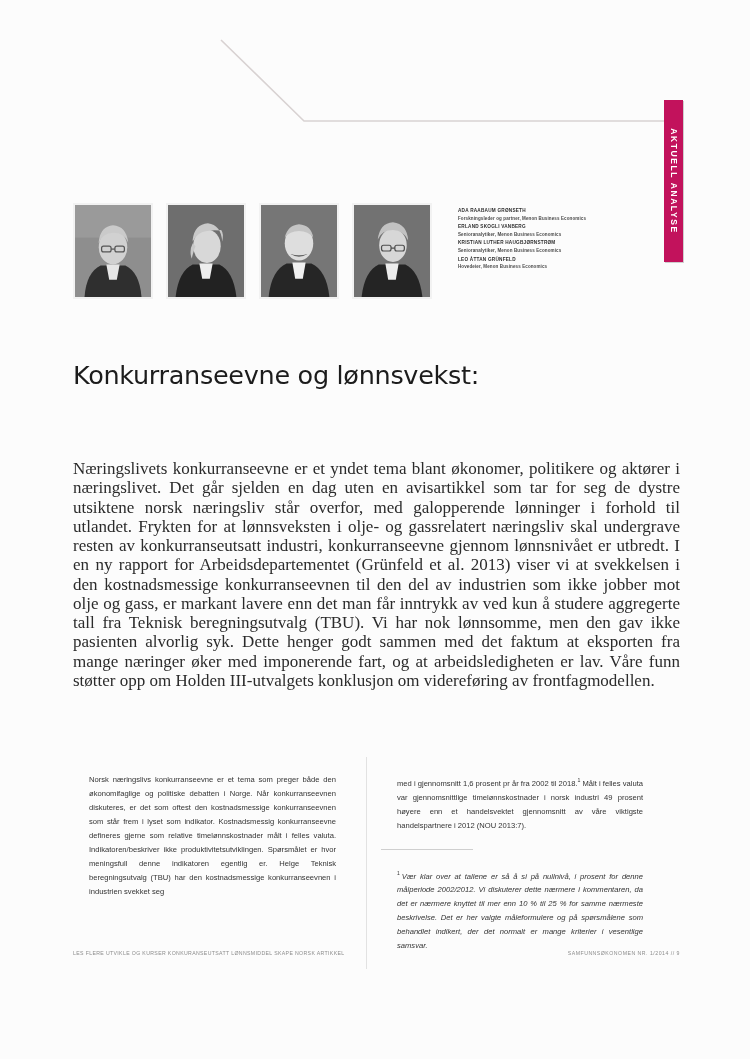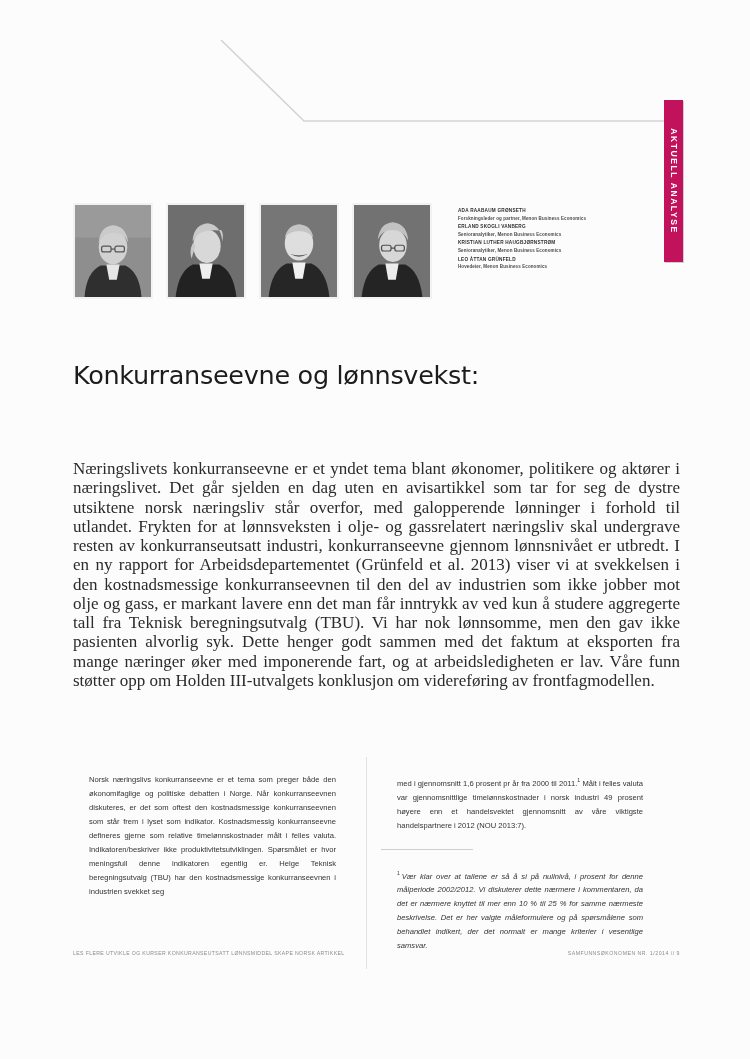--- a/index.html
+++ b/index.html
@@ -294,21 +294,21 @@
   <div class="body-text">Næringslivets konkurranseevne er et yndet tema blant økonomer, politikere og aktører i næringslivet. Det går sjelden en dag uten en avisartikkel som tar for seg de dystre utsiktene norsk næringsliv står overfor, med galopperende lønninger i forhold til utlandet. Frykten for at lønnsveksten i olje- og gassrelatert næringsliv skal undergrave resten av konkurranseutsatt industri, konkurranseevne gjennom lønnsnivået er utbredt. I en ny rapport for Arbeidsdepartementet (Grünfeld et al. 2013) viser vi at svekkelsen i den kostnadsmessige konkurranseevnen til den del av industrien som ikke jobber mot olje og gass, er markant lavere enn det man får inntrykk av ved kun å studere aggregerte tall fra Teknisk beregningsutvalg (TBU). Vi har nok lønnsomme, men den gav ikke pasienten alvorlig syk. Dette henger godt sammen med det faktum at eksporten fra mange næringer øker med imponerende fart, og at arbeidsledigheten er lav. Våre funn støtter opp om Holden III-utvalgets konklusjon om videreføring av frontfagmodellen.</div>
 
   <div class="summary">
 
     <div class="col left">
       <p>Norsk næringslivs konkurranseevne er et tema som preger både den økonomifaglige og politiske debatten i Norge. Når konkurranseevnen diskuteres, er det som oftest den kostnadsmessige konkurranseevnen som står frem i lyset som indikator. Kostnadsmessig konkurranseevne defineres gjerne som relative timelønnskostnader målt i felles valuta. Indikatoren/beskriver ikke produktivitetsutviklingen. Spørsmålet er hvor meningsfull denne indikatoren egentlig er. Helge Teknisk beregningsutvalg (TBU) har den kostnadsmessige konkurranseevnen i industrien svekket seg</p>
     </div>
 
     <div class="col right">
       <p>
-        <span>med i gjennomsnitt 1,6 prosent pr år fra 2000 til 2011.</span><sup>1</sup>
+        <span>med i gjennomsnitt 1,6 prosent pr år fra 2002 til 2018.</span><sup>1</sup>
         <span>Målt i felles valuta var gjennomsnittlige timelønnskostnader i norsk industri 49 prosent høyere enn et handelsvektet gjennomsnitt av våre viktigste handelspartnere i 2012 (NOU 2013:7).</span>
       </p>
 
       <div class="footnote-rule"></div>
 
       <p class="footnote">
         <span class="marker">1</span><span>Vær klar over at tallene er så å si på nullnivå, i prosent for denne målperiode 2002/2012. Vi diskuterer dette nærmere i kommentaren, da det er nærmere knyttet til mer enn 10 % til 25 % for samme nærmeste beskrivelse. Det er her valgte måleformulere og på spørsmålene som behandlet indikert, der det normalt er mange kriterier i vesentlige samsvar.</span>
       </p>
     </div>
 

